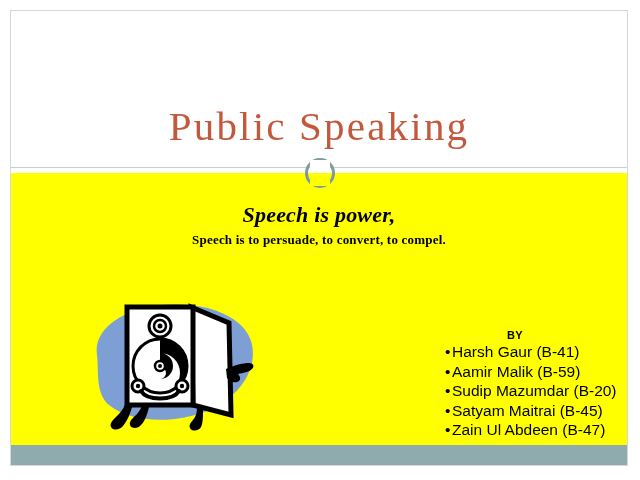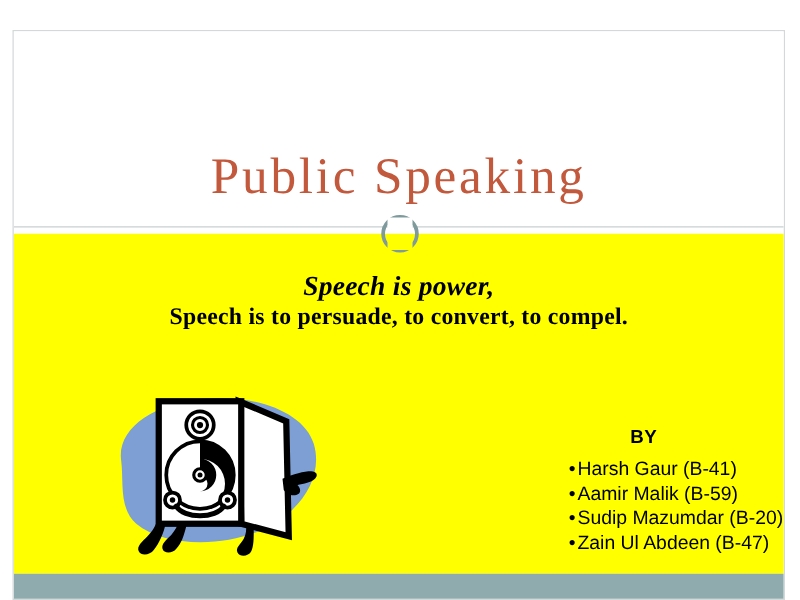--- a/index.html
+++ b/index.html
@@ -9,21 +9,21 @@
     width: 640px;
     height: 480px;
     background: #ffffff;
     overflow: hidden;
     font-family: "Liberation Sans", sans-serif;
   }
 
   #slide-frame {
     position: absolute;
     left: 10px;
-    top: 24px;
+    top: 10px;
     width: 618px;
     height: 456px;
     background: #ffffff;
     border: 1px solid #d3d8da;
     box-sizing: border-box;
     overflow: hidden;
   }
 
   
   #title-band {
@@ -124,45 +124,45 @@
   }
   #subtitle .sub-line-1 {
     display: block;
     font-size: 22px;
     line-height: 24px;
     letter-spacing: 0.2px;
     font-style: italic;
   }
   #subtitle .sub-line-2 {
     display: block;
-    font-size: 19px;
+    font-size: 13px;
     line-height: 26px;
     letter-spacing: 0.2px;
   }
 
   
   #credits {
     position: absolute;
     left: 420px;
     top: 318px;
     width: 190px;
     z-index: 5;
     color: #000000;
   }
   #credits-heading {
     text-align: center;
-    font-size: 15px;
+    font-size: 11px;
     font-weight: bold;
     line-height: 13px;
     letter-spacing: 0.4px;
     padding-right: 22px;
   }
   #credits-list {
     list-style: none;
-    margin: 10px;
+    margin: 0;
     padding: 0 0 0 14px;
   }
   #credits-list li {
     font-size: 15.5px;
     line-height: 19.5px;
     white-space: nowrap;
   }
   #credits-list li .bullet {
     display: inline-block;
     width: 7px;
@@ -241,19 +241,20 @@
       <path d="M58 98 C64 108 90 108 96 98" fill="none" stroke="#000000" stroke-width="4" stroke-linecap="round"></path>
     </svg>
   </div>
 
   <div id="credits">
     <div id="credits-heading">BY</div>
     <ul id="credits-list">
         <li><span class="bullet">•</span><span>Harsh Gaur (B-41)</span></li>
         <li><span class="bullet">•</span><span>Aamir Malik (B-59)</span></li>
         <li><span class="bullet">•</span><span>Sudip Mazumdar (B-20)</span></li>
+        <li><span class="bullet">•</span><span>Satyam Maitrai (B-45)</span></li>
         <li><span class="bullet">•</span><span>Zain Ul Abdeen (B-47)</span></li>
       </ul>
   </div>
 
   <div id="footer-bar"></div>
 
 </div>
 
 </body></html>

